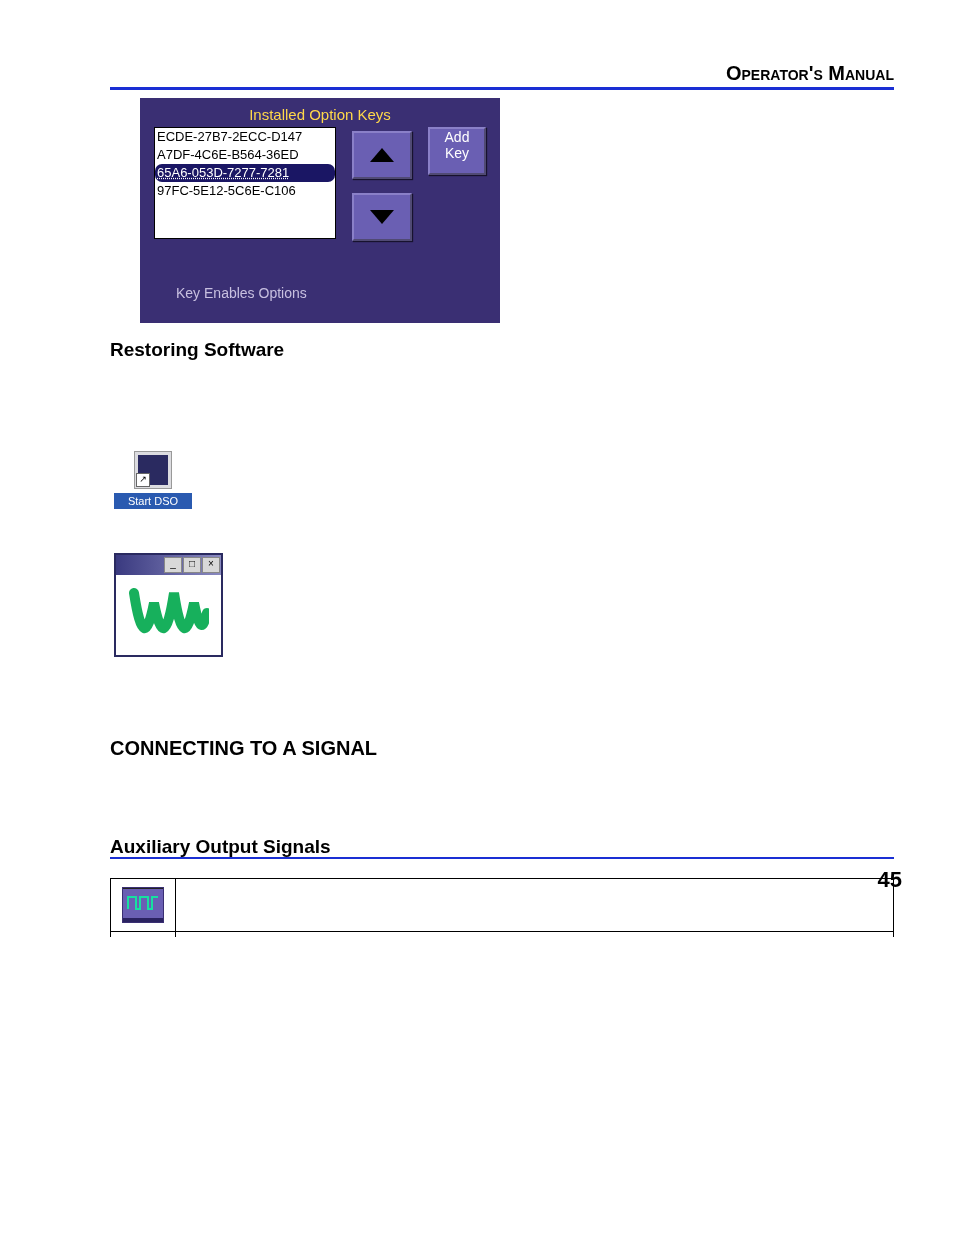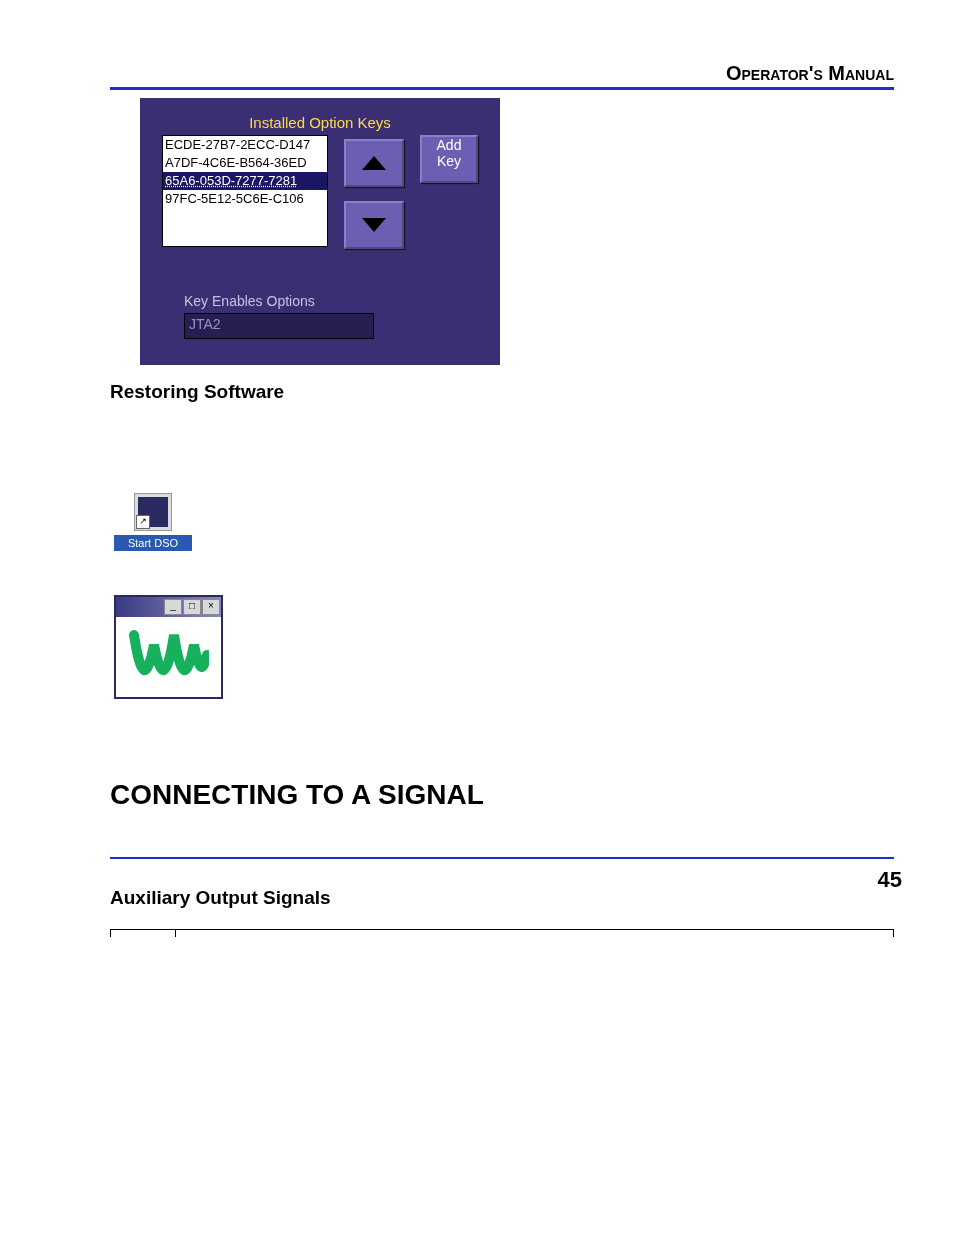--- a/index.html
+++ b/index.html
@@ -26,21 +26,21 @@
     font-size: 20px;
     font-weight: bold;
     font-variant: small-caps;
   }
   .panel {
     width: 360px;
     background: #3a2f73;
     margin-left: 30px;
     margin-top: 6px;
     box-sizing: border-box;
-    padding: 12px;
+    padding: 4px;
   }
   .panel-title {
     text-align: center;
     color: #ffd84a;
     font-size: 15px;
     padding: 4px 0;
   }
   .panel-body {
     display: flex;
     gap: 16px;
@@ -57,20 +57,21 @@
     overflow: hidden;
   }
   .key-item {
     padding: 1px 2px;
     white-space: nowrap;
   }
   .key-item.selected {
     background: #1a1664;
     color: #fff;
     text-decoration: underline dotted;
+    border-radius: 7px;
   }
   .arrow-col {
     display: flex;
     flex-direction: column;
     gap: 14px;
     padding-top: 4px;
   }
   .arrow-btn {
     width: 56px;
     height: 44px;
@@ -121,21 +122,21 @@
     padding: 2px 4px;
     box-sizing: border-box;
   }
   .h2 {
     font-weight: bold;
     font-size: 19px;
     margin-top: 16px;
   }
   .h1 {
     font-weight: bold;
-    font-size: 28px;
+    font-size: 20px;
     margin-top: 40px;
   }
   .start-dso {
     margin-top: 90px;
     margin-left: 4px;
     width: 78px;
     text-align: center;
   }
   .start-dso-icon {
     width: 36px;
@@ -272,21 +273,20 @@
       </div>
       <div>
         <div class="add-btn">
           <span style="white-space:pre-line">Add
 Key</span>
         </div>
       </div>
     </div>
     <div class="panel-sub">
       <div class="sub-label">Key Enables Options</div>
-      <div class="sub-field">JTA2</div>
     </div>
   </div>
 
   <div class="h2">Restoring Software</div>
 
   <div class="start-dso">
     <div class="start-dso-icon">
       <div class="inner"></div>
       <div class="shortcut">↗</div>
     </div>

